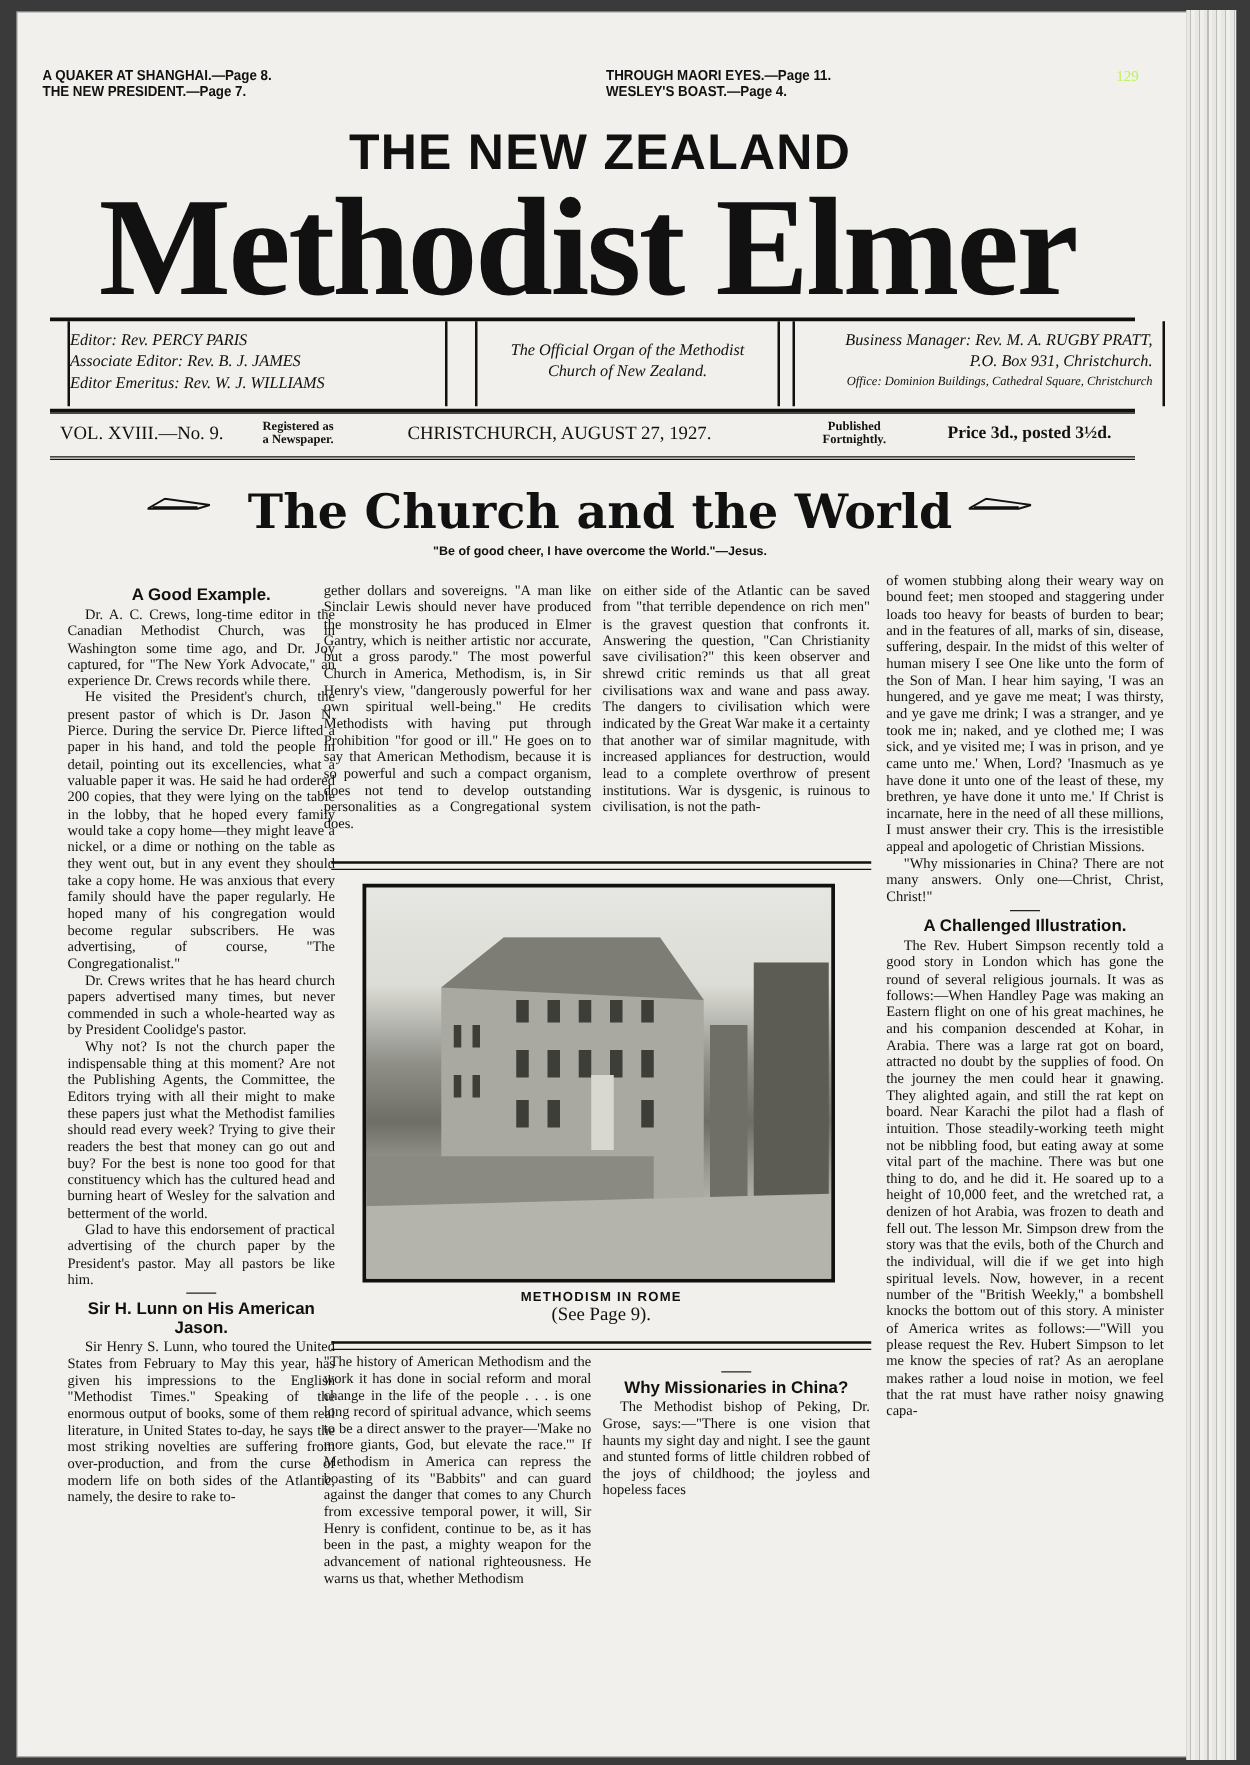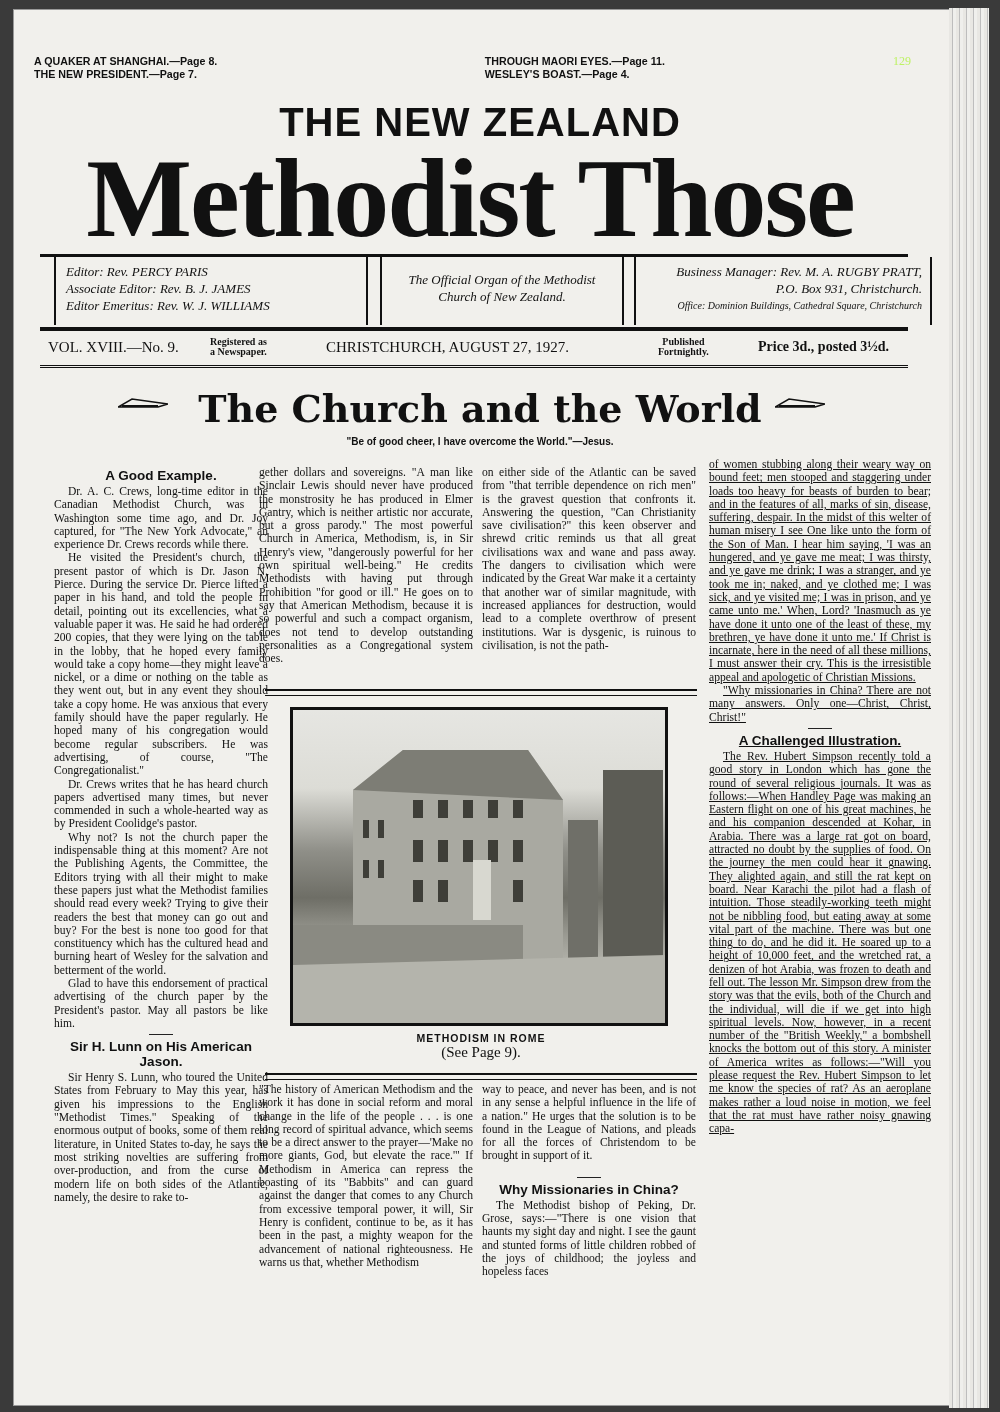--- a/index.html
+++ b/index.html
@@ -21,39 +21,39 @@
   }
   .teasers { position: absolute; left: 34px; top: 54px; width: 840px; font-family: "Liberation Sans", sans-serif; font-weight: bold; font-size: 15px; line-height: 23px; transform: scaleX(0.92); transform-origin: left; }
   .teasers .col { position: absolute; top: 0; }
   .teasers .col.left { left: 0; }
   .teasers .col.right { left: 490px; }
   .stamp { position: absolute; left: 866px; top: 54px; font-size: 12px; color: #bef264; margin-left: 27px; }
   .masthead-top { position: absolute; left: 0; width: 960px; top: 100px; text-align: center; font-family: "Liberation Sans", sans-serif; font-weight: bold; font-size: 40px; letter-spacing: 1px; }
   .masthead-main { position: absolute; left: 20px; top: 142px; width: 900px; text-align: center; font-family: "Liberation Serif", serif; font-weight: bold; font-size: 112px; line-height: 112px; letter-spacing: -2px; }
   .info-box { position: absolute; left: 40px; top: 254px; width: 868px; height: 70px; border-top: 3px solid #111; border-bottom: 3px solid #111; }
   .info-cell { position: absolute; top: 0; height: 62px; border-left: 2px solid #111; border-right: 2px solid #111; padding-top: 6px; font-style: italic; font-size: 13px; line-height: 17px; }
-  .info-cell.c1 { left: 14px; width: 300px; padding-left: 10px; }
+  .info-cell.c1 { left: 14px; width: 300px; padding-left: 0; }
   .info-cell.c2 { left: 340px; width: 240px; text-align: center; }
   .info-cell.c3 { left: 594px; width: 286px; text-align: right; padding-right: 8px; }
   .info-cell .small { font-size: 10px; }
   .dateline { position: absolute; left: 40px; top: 328px; width: 868px; height: 34px; border-top: 3px double #111; border-bottom: 3px double #111; font-size: 15px; }
   .dateline span { position: absolute; top: 8px; }
   .dateline .tiny { font-size: 10px; line-height: 10px; font-weight: bold; top: 6px; text-align: center; }
   .section-title { position: absolute; left: 0; width: 960px; top: 386px; text-align: center; font-family: "DejaVu Serif", serif; font-weight: bold; font-size: 38px; }
   .arrow-l, .arrow-r { position: absolute; top: 398px; width: 50px; height: 10px; }
   .arrow-l { left: 118px; } .arrow-r { left: 775px; }
   .motto { position: absolute; left: 0; width: 960px; top: 436px; text-align: center; font-family: "Liberation Sans", sans-serif; font-weight: bold; font-size: 10px; }
   .col { position: absolute; font-size: 11.6px; line-height: 13.3px; text-align: justify; }
   .col p { margin: 0; text-indent: 14px; }
   .col h3 { margin: 2px 0 2px; font-family: "Liberation Sans", sans-serif; font-weight: bold; font-size: 13.5px; line-height: 15px; text-align: center; }
   .rule-short { width: 24px; height: 1px; background: #222; margin: 4px auto 4px; }
   .c-a { left: 34px; top: 466px; width: 214px; margin-left: 20px; }
   .c-b { left: 259px; top: 466px; width: 214px; }
   .c-c { left: 482px; top: 466px; width: 214px; }
-  .c-d { left: 709px; top: 458px; width: 222px; text-decoration: underline; }
+  .c-d { left: 709px; top: 458px; width: 222px; }
   .c-e { left: 259px; top: 1083px; width: 214px; }
   .c-f { left: 482px; top: 1083px; width: 214px; }
   .hr-double { position: absolute; left: 265px; width: 432px; height: 4px; border-top: 2px solid #111; border-bottom: 1px solid #111; }
   .photo { position: absolute; left: 290px; top: 707px; width: 372px; height: 313px; border: 3px solid #111; background: linear-gradient(180deg, #e6e6e2 0%, #dcdcd6 25%, #8f8f88 45%, #6e6e66 60%, #9a9a92 72%, #bebeb6 85%, #cfcfc8 100%); overflow: hidden; }
   .caption { position: absolute; left: 265px; top: 1032px; width: 432px; text-align: center; }
   .caption .t { font-family: "Liberation Sans", sans-serif; font-weight: bold; font-size: 10.5px; letter-spacing: 1px; }
   .caption .s { font-size: 15px; }
 </style>
 </head>
 <body>
@@ -68,21 +68,21 @@
     <div>THE NEW PRESIDENT.—Page 7.</div>
   </div>
   <div class="col right">
     <div>THROUGH MAORI EYES.—Page 11.</div>
     <div>WESLEY'S BOAST.—Page 4.</div>
   </div>
 </div>
 <div class="stamp">129</div>
 
 <div class="masthead-top">THE NEW ZEALAND</div>
-<div class="masthead-main">Methodist Those</div>
+<div class="masthead-main">Methodist Elmer</div>
 
 <div class="info-box">
   <div class="info-cell c1">
     <div>Editor: Rev. PERCY PARIS</div>
     <div>Associate Editor: Rev. B. J. JAMES</div>
     <div>Editor Emeritus: Rev. W. J. WILLIAMS</div>
   </div>
   <div class="info-cell c2">
     <div style="padding-top:8px">The Official Organ of the Methodist</div>
     <div>Church of New Zealand.</div>
@@ -172,21 +172,20 @@
 <div class="caption">
   <div class="t">METHODISM IN ROME</div>
   <div class="s">(See Page 9).</div>
 </div>
 <div class="hr-double" style="top:1073px"></div>
 
 <div class="col c-e">
   <p style="text-indent:0">"The history of American Methodism and the work it has done in social reform and moral change in the life of the people . . . is one long record of spiritual advance, which seems to be a direct answer to the prayer—'Make no more giants, God, but elevate the race.'" If Methodism in America can repress the boasting of its "Babbits" and can guard against the danger that comes to any Church from excessive temporal power, it will, Sir Henry is confident, continue to be, as it has been in the past, a mighty weapon for the advancement of national righteousness. He warns us that, whether Methodism</p>
 </div>
 <div class="col c-f">
-  <p style="text-indent:0">way to peace, and never has been, and is not in any sense a helpful influence in the life of a nation." He urges that the solution is to be found in the League of Nations, and pleads for all the forces of Christendom to be brought in support of it.</p>
   <div class="rule-short" style="margin-top:14px"></div>
   <h3>Why Missionaries in China?</h3>
   <p>The Methodist bishop of Peking, Dr. Grose, says:—"There is one vision that haunts my sight day and night. I see the gaunt and stunted forms of little children robbed of the joys of childhood; the joyless and hopeless faces</p>
 </div>
 
 <div class="col c-d">
   <p style="text-indent:0">of women stubbing along their weary way on bound feet; men stooped and staggering under loads too heavy for beasts of burden to bear; and in the features of all, marks of sin, disease, suffering, despair. In the midst of this welter of human misery I see One like unto the form of the Son of Man. I hear him saying, 'I was an hungered, and ye gave me meat; I was thirsty, and ye gave me drink; I was a stranger, and ye took me in; naked, and ye clothed me; I was sick, and ye visited me; I was in prison, and ye came unto me.' When, Lord? 'Inasmuch as ye have done it unto one of the least of these, my brethren, ye have done it unto me.' If Christ is incarnate, here in the need of all these millions, I must answer their cry. This is the irresistible appeal and apologetic of Christian Missions.</p>
   <p>"Why missionaries in China? There are not many answers. Only one—Christ, Christ, Christ!"</p>
   <div class="rule-short"></div>
   <h3>A Challenged Illustration.</h3>

